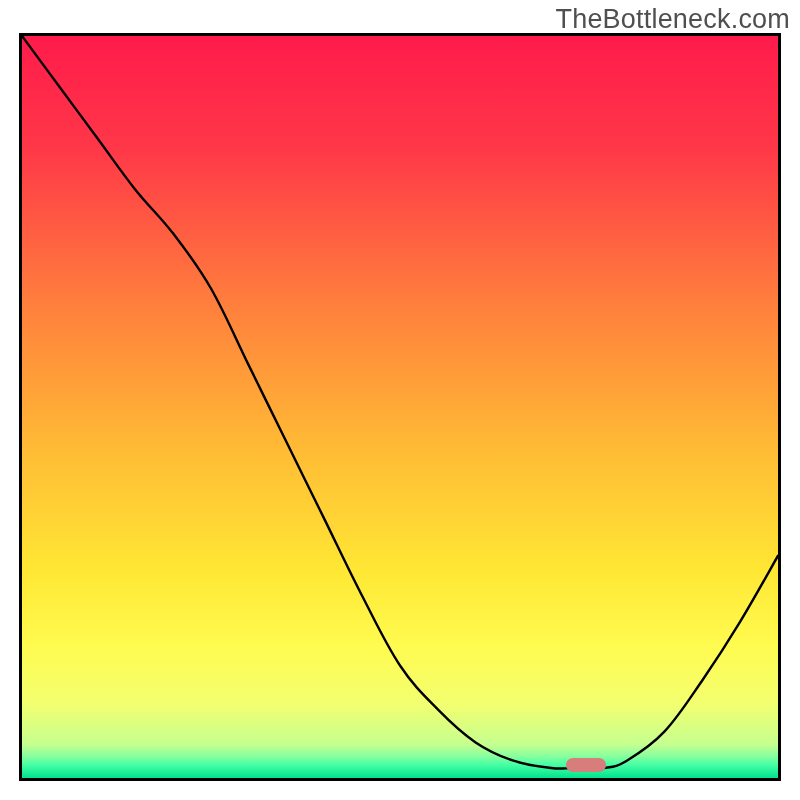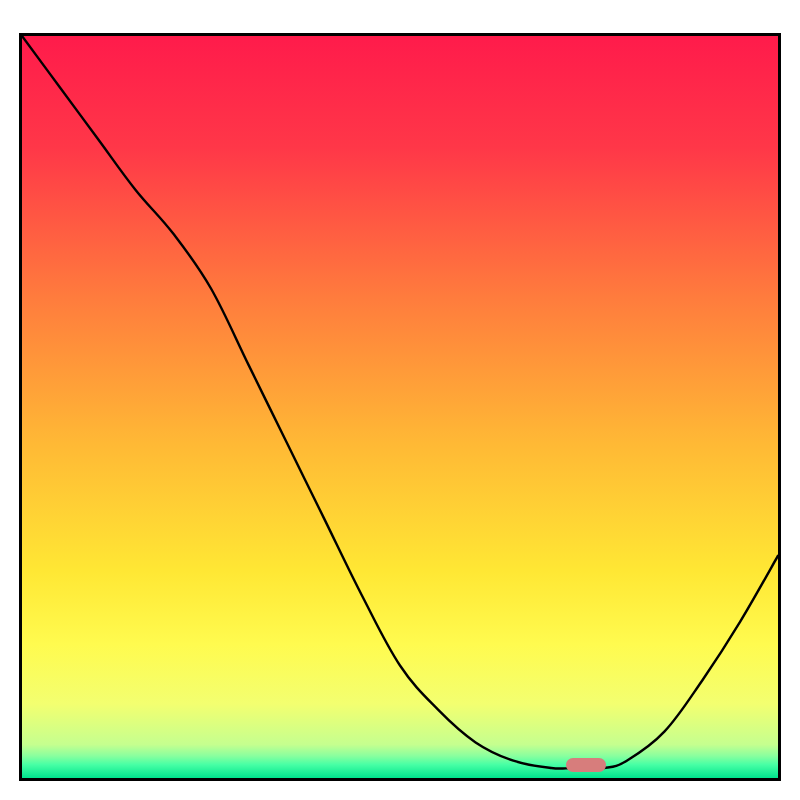--- a/index.html
+++ b/index.html
@@ -49,20 +49,21 @@
     height: 14px;
     border-radius: 7px;
     background: #d77d7c;
   }
 </style>
 </head>
 <body>
 
 <div class="container">
 
+  <div class="watermark">TheBottleneck.com</div>
 
   <div class="plot-frame">
 
     <div class="gradient-bg" id="gradient-bg" style="background: linear-gradient(rgb(255, 27, 75) 0%, rgb(255, 55, 72) 15%, rgb(255, 123, 61) 35%, rgb(255, 185, 53) 55%, rgb(255, 231, 52) 72%, rgb(255, 251, 79) 82%, rgb(243, 255, 112) 90%, rgb(197, 255, 143) 95.5%, rgb(138, 255, 158) 97%, rgb(71, 255, 165) 98.2%, rgb(0, 227, 141) 100%);"></div>
 
     <svg class="curve" viewBox="0 0 756 742" preserveAspectRatio="none">
       <path id="curve-path" d="M 0.0 0.0 C 6.8 9.2, 24.2 32.8, 37.8 51.2 C 51.4 69.7, 62.0 84.0, 75.6 102.5 C 89.2 120.9, 99.8 136.6, 113.4 153.7 C 127.0 170.8, 137.6 179.9, 151.2 197.6 C 164.8 215.4, 175.4 228.8, 189.0 252.5 C 202.6 276.3, 213.2 301.7, 226.8 329.4 C 240.4 357.1, 251.0 378.6, 264.6 406.3 C 278.2 433.9, 288.8 455.5, 302.4 483.1 C 316.0 510.8, 326.6 533.6, 340.2 560.0 C 353.8 586.3, 364.4 609.1, 378.0 629.5 C 391.6 649.9, 402.2 659.6, 415.8 673.4 C 429.4 687.3, 440.0 697.2, 453.6 706.4 C 467.2 715.6, 477.8 720.1, 491.4 724.7 C 505.0 729.3, 518.3 730.7, 529.2 732.0 C 540.1 733.3, 542.4 732.0, 551.9 732.0 C 561.4 732.0, 572.6 733.3, 582.1 732.0 C 591.6 730.7, 593.9 731.3, 604.8 724.7 C 615.7 718.1, 629.0 709.9, 642.6 695.4 C 656.2 680.9, 666.8 663.9, 680.4 644.2 C 694.0 624.4, 704.6 608.0, 718.2 585.6 C 731.8 563.2, 749.2 531.6, 756.0 519.7" fill="none" stroke="#000" stroke-width="2.4" stroke-linejoin="round" stroke-linecap="round"></path>
     </svg>
 
     <div class="marker" id="sweet-marker" style="left: 544.32px; width: 40.068px; top: 722.072px;"></div>

